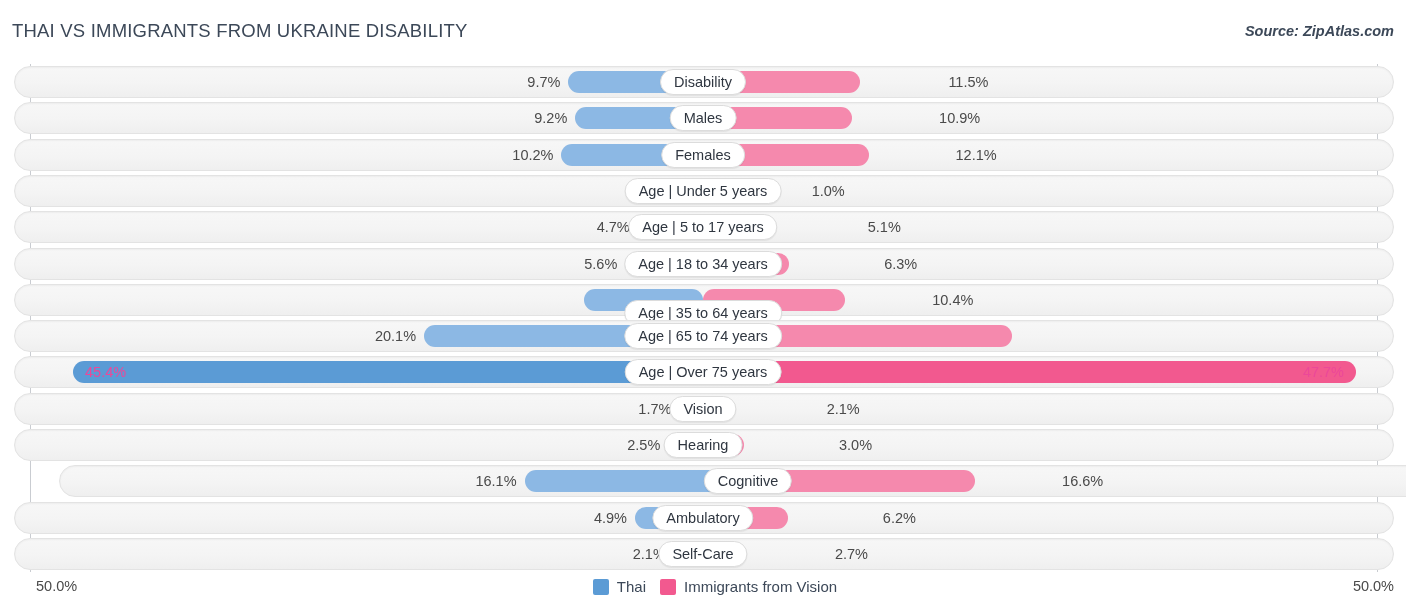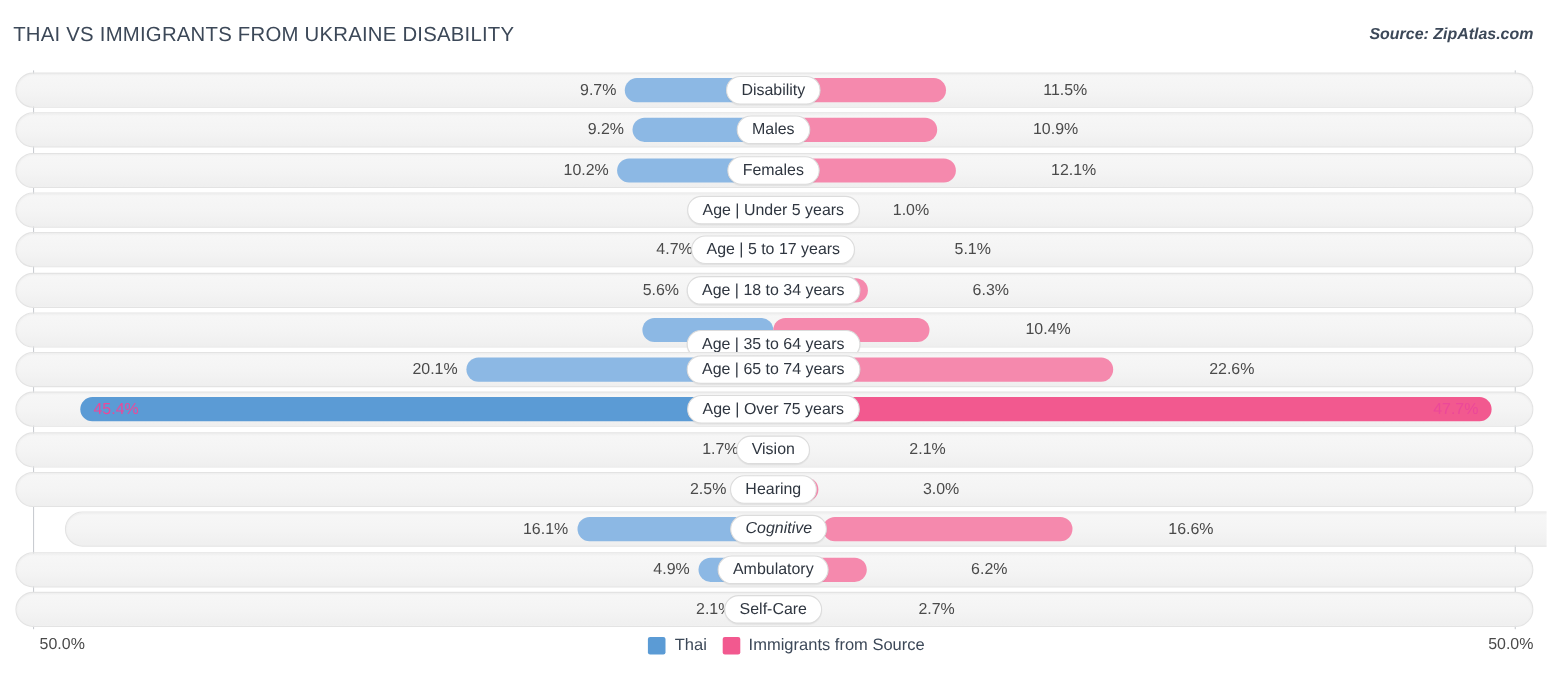--- a/index.html
+++ b/index.html
@@ -217,21 +217,20 @@
         <div class="bar left" style="left: 583.661px; width: 119.339px;"></div>
         <div class="bar right" style="left: 703px; width: 142.373px;"></div>
         <div class="val right" style="left: 853.373px; width: 120px;">10.4%</div>
         <div class="catlabel" style="left: 703px; margin-top: 13px;">Age | 35 to 64 years</div>
       </div>
       <div class="row" style="top: 256.1px;">
         <div class="track"></div>
         <div class="bar left" style="left: 424.079px; width: 278.921px;"></div>
         <div class="bar right" style="left: 703px; width: 309.388px;"></div>
         <div class="val left" style="left: 296.079px; width: 120px;">20.1%</div>
-        <div class="val right" style="left: 1020.39px; width: 120px;">22.6%</div>
         <div class="catlabel" style="left: 703px;">Age | 65 to 74 years</div>
       </div>
       <div class="row" style="top: 292.4px;">
         <div class="track"></div>
         <div class="bar left hi" style="left: 73px; width: 630px;"></div>
         <div class="bar right hi" style="left: 703px; width: 653px;"></div>
         <div class="val left inside" style="left: 85px; width: 120px; text-align: left;">45.4%</div>
         <div class="val right inside" style="left: 1224px; width: 120px; text-align: right;">47.7%</div>
         <div class="catlabel" style="left: 703px;">Age | Over 75 years</div>
       </div>
@@ -250,21 +249,21 @@
         <div class="val left" style="left: 540.308px; width: 120px;">2.5%</div>
         <div class="val right" style="left: 752.069px; width: 120px;">3.0%</div>
         <div class="catlabel" style="left: 703px;">Hearing</div>
       </div>
       <div class="row" style="top: 401.3px; margin-left: 45px;">
         <div class="track"></div>
         <div class="bar left" style="left: 479.586px; width: 223.414px;"></div>
         <div class="bar right" style="left: 703px; width: 227.249px;"></div>
         <div class="val left" style="left: 351.586px; width: 120px;">16.1%</div>
         <div class="val right" style="left: 938.249px; width: 120px;">16.6%</div>
-        <div class="catlabel" style="left: 663px; font-style: italic;">Cognitive</div>
+        <div class="catlabel" style="left: 703px;">Cognitive</div>
       </div>
       <div class="row" style="top: 437.6px;">
         <div class="track"></div>
         <div class="bar left" style="left: 635.004px; width: 67.9956px;"></div>
         <div class="bar right" style="left: 703px; width: 84.8763px;"></div>
         <div class="val left" style="left: 507.004px; width: 120px;">4.9%</div>
         <div class="val right" style="left: 795.876px; width: 120px;">6.2%</div>
         <div class="catlabel" style="left: 703px;">Ambulatory</div>
       </div>
       <div class="row" style="top: 473.9px;">
@@ -280,17 +279,17 @@
   <div class="axis l">50.0%</div>
   <div class="axis r">50.0%</div>
 
   <div class="legend" id="legend">
       <div class="legend-item">
         <span class="swatch" style="background: rgb(91, 155, 213);"></span>
         <span class="legend-text">Thai</span>
       </div>
       <div class="legend-item">
         <span class="swatch" style="background: rgb(242, 89, 143);"></span>
-        <span class="legend-text">Immigrants from Source</span>
+        <span class="legend-text">Immigrants from Vision</span>
       </div>
     </div>
 
 </div>
 
 </body></html>

